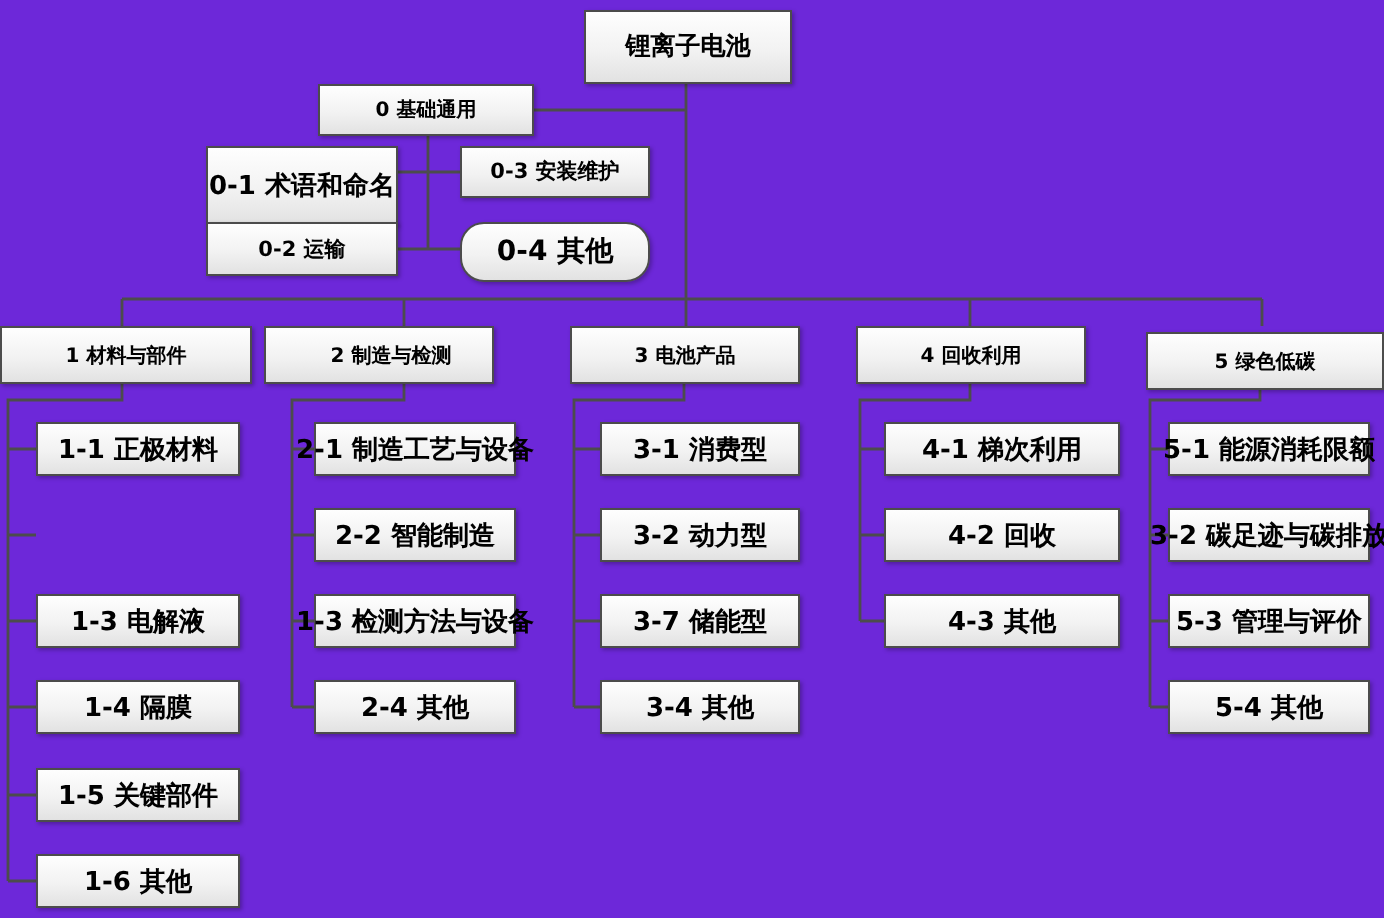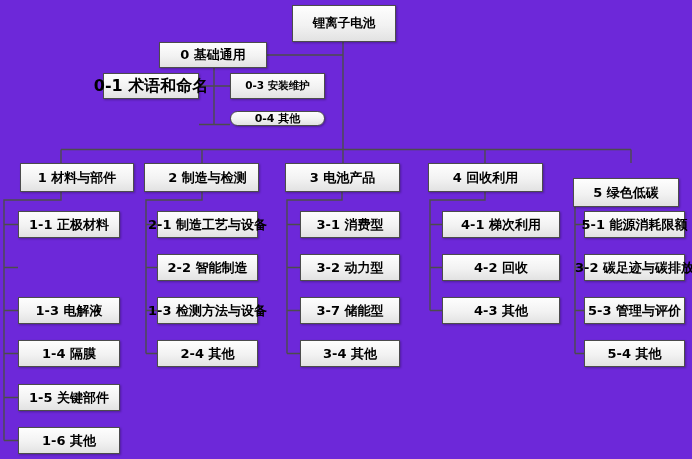--- a/index.html
+++ b/index.html
@@ -12,36 +12,36 @@
   }
   .wires{position:absolute;left:0;top:0;z-index:0;}
   .node{
     position:absolute;
     z-index:1;
     box-sizing:border-box;
     display:flex;align-items:center;justify-content:center;
     background:linear-gradient(180deg,#fefefe 0%,#f2f2f2 55%,#e2e2e2 100%);
     border:1.5px solid #4c4c4c;
     box-shadow:1px 1px 2px rgba(0,0,0,0.28);
-    font-weight:bold;font-size:13px;color:#000;
+    font-weight:bold;font-size:10px;color:#000;
     white-space:nowrap;text-align:center;
   }
   
   .p-root{left:292px;top:5px;width:104px;height:37px;font-size:12.5px;}
   .p-g  {left:159px;top:42px;width:108px;height:26px;}
-  .p-g0 {left:103px;top:73px;width:96px;height:26px;font-size:16px;}
+  .p-g0 {left:103px;top:73px;width:96px;height:40px;font-size:13px;}
   .p-g1 {left:103px;top:111px;width:96px;height:27px;font-size:10.5px;}
   .p-g2 {left:230px;top:73px;width:95px;height:26px;font-size:10.5px;}
-  .p-g3 {left:230px;top:111px;width:95px;height:15px;font-size:11px;border-radius:12px;}
+  .p-g3 {left:230px;top:111px;width:95px;height:30px;font-size:14px;border-radius:12px;}
   
-  .p-b0{left:20px;top:163px;width:114px;height:29px;}
-  .p-b1{left:144px;top:163px;width:115px;height:29px;padding-left:12px;}
+  .p-b0{left:0;top:163px;width:126px;height:29px;}
+  .p-b1{left:132px;top:163px;width:115px;height:29px;padding-left:12px;}
   .p-b2{left:285px;top:163px;width:115px;height:29px;}
   .p-b3{left:428px;top:163px;width:115px;height:29px;}
-  .p-b4{left:573px;top:178px;width:106px;height:29px;}
+  .p-b4{left:573px;top:166px;width:119px;height:29px;}
   
   .child{height:27px;font-size:13px;}
   .c0{left:18px;width:102px;}
   .c1{left:157px;width:101px;}
   .c2{left:300px;width:100px;}
   .c3{left:442px;width:118px;}
   .c4{left:584px;width:101px;}
   .r0{top:211px}.r1{top:254px}.r2{top:297px}.r3{top:340px}.r4{top:384px}.r5{top:427px}
 </style>
 </head>
@@ -66,20 +66,21 @@
       M430 224.5 H442 M430 267.5 H442 M430 310.5 H442
       M630 192 V200 H575 V353.5
       M575 224.5 H584 M575 267.5 H584 M575 310.5 H584 M575 353.5 H584
     "></path>
   </svg>
 
   <div class="node p-root">锂离子电池</div>
 
   <div class="node p-g">0 基础通用</div>
   <div class="node p-g0">0-1 术语和命名</div>
+  <div class="node p-g1">0-2 运输</div>
   <div class="node p-g2">0-3 安装维护</div>
   <div class="node p-g3">0-4 其他</div>
 
   <div class="node p-b0">1 材料与部件</div>
   <div class="node p-b1">2 制造与检测</div>
   <div class="node p-b2">3 电池产品</div>
   <div class="node p-b3">4 回收利用</div>
   <div class="node p-b4">5 绿色低碳</div>
 
   <div class="node child c0 r0">1-1 正极材料</div>

